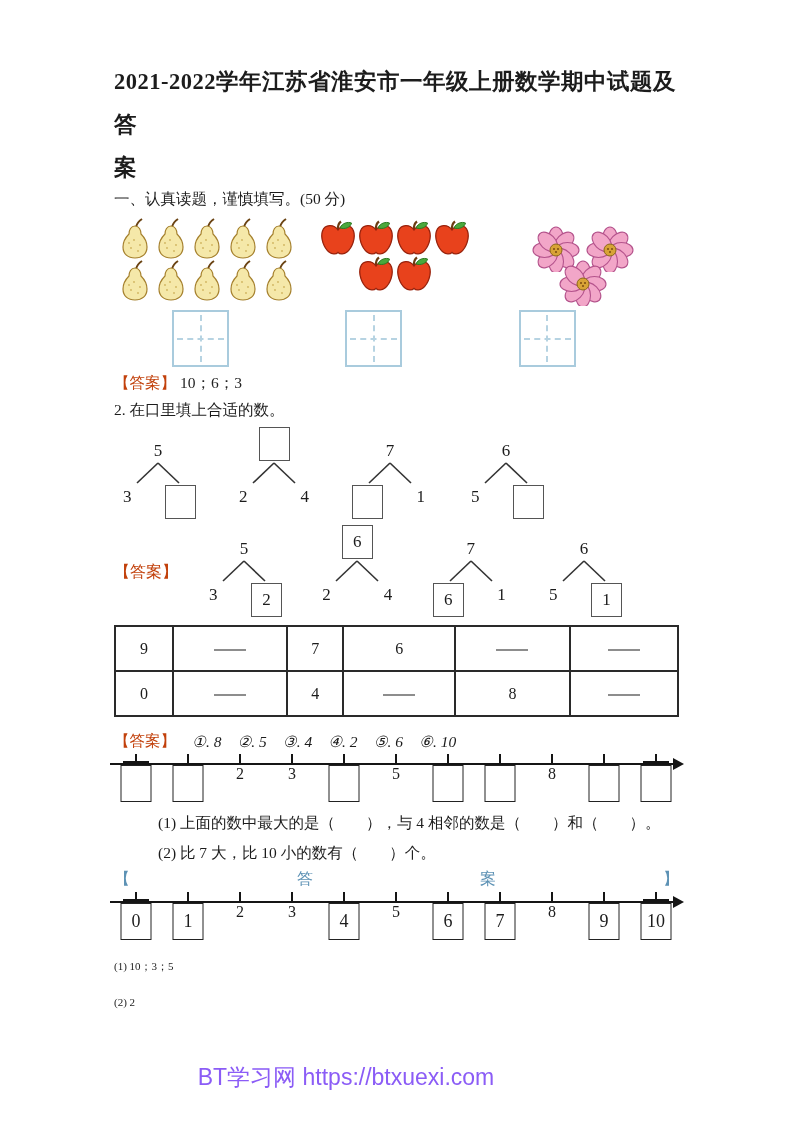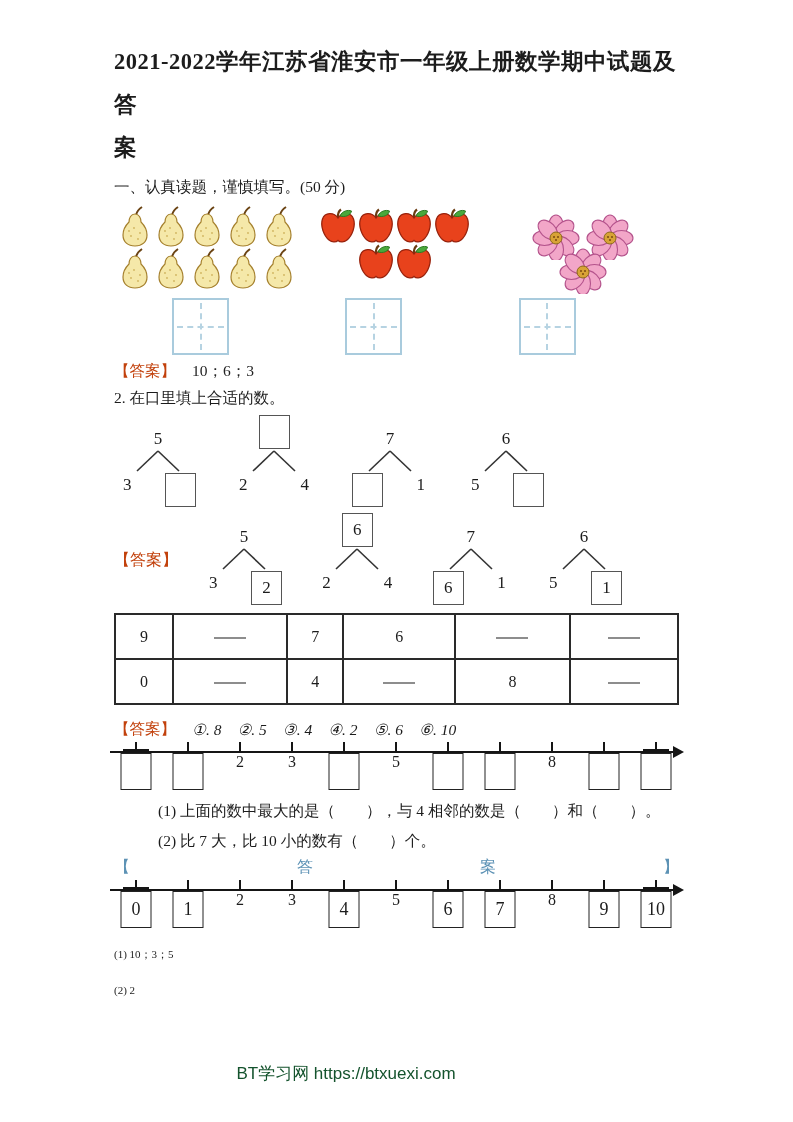--- a/index.html
+++ b/index.html
@@ -1,31 +1,31 @@
 <!DOCTYPE html>
 <html><head>
 <meta charset="utf-8">
 <style>
   html,body{margin:0;padding:0;}
   body{
     width:793px;height:1122px;background:#ffffff;position:relative;
     font-family:"Liberation Serif","DejaVu Serif",serif;color:#1c1c1c;overflow:hidden;
   }
-  .content{padding:40px 114px 0 114px;width:565px;}
+  .content{padding:60px 114px 0 114px;width:565px;}
 
   
   .doc-title{font-size:22.5px;font-weight:bold;line-height:43px;letter-spacing:0.5px;}
   .doc-title .tline{display:block;}
 
   
-  .heading{font-size:15.5px;margin-top:8px;}
+  .heading{font-size:15.5px;}
   .qlabel{font-size:15.5px;margin-top:6px;}
   .ansline{font-size:15.5px;margin-top:6px;display:flex;align-items:center;}
   .ans-label{color:#c2410c;}
-  .ans-text{margin-left:16px;color:#222;}
+  .ans-text{margin-left:4px;color:#222;}
 
   
   .fruit-row{display:grid;grid-template-columns:187px 187px 189px;margin-top:8px;align-items:start;}
   .fruit-group{display:flex;flex-wrap:wrap;justify-content:center;}
   .g-pears{width:186px;}
   .g-apples{width:158px;margin:2px auto 0 auto;}
   .g-flowers{width:118px;margin:8px auto 0 auto;}
   .fruit{line-height:0;}
   .g-flowers .fruit:nth-child(3){margin-top:-12px;}
 
@@ -67,22 +67,22 @@
   .nl-tick{position:absolute;left:50%;top:2px;width:2px;height:10px;background:#151515;margin-left:-1px;}
   .nl-dash{position:absolute;top:9px;left:50%;transform:translateX(-50%);width:26px;height:4px;background:#151515;}
   .nl-label{position:absolute;top:13px;width:100%;text-align:center;font-size:16px;}
   .nl-box{position:absolute;top:13px;left:50%;transform:translateX(-50%);width:29px;height:35px;
     border:1.7px solid #222;background:#fff;display:flex;align-items:center;justify-content:center;font-size:18px;}
 
   .subq{font-size:15.5px;line-height:27px;margin-top:3px;margin-left:44px;}
   .spread{display:flex;justify-content:space-between;color:#5d92b5;font-size:16px;margin-top:3px;}
   .sub-ans{font-size:11px;line-height:28px;margin-top:8px;}
 
-  .footer{position:absolute;top:1062px;left:0;width:692px;text-align:center;color:#14532d;
-    font-family:"Liberation Sans","DejaVu Sans",sans-serif;font-size:17px;}
+  .footer{position:absolute;top:1062px;left:0;width:692px;text-align:center;color:#8b5cf6;
+    font-family:"Liberation Sans","DejaVu Sans",sans-serif;font-size:23px;}
 </style>
 </head>
 <body>
 
 <div class="content">
 
   <div class="doc-title">
     <span class="tline">2021-2022学年江苏省淮安市一年级上册数学期中试题及答</span>
     <span class="tline">案</span>
   </div>

